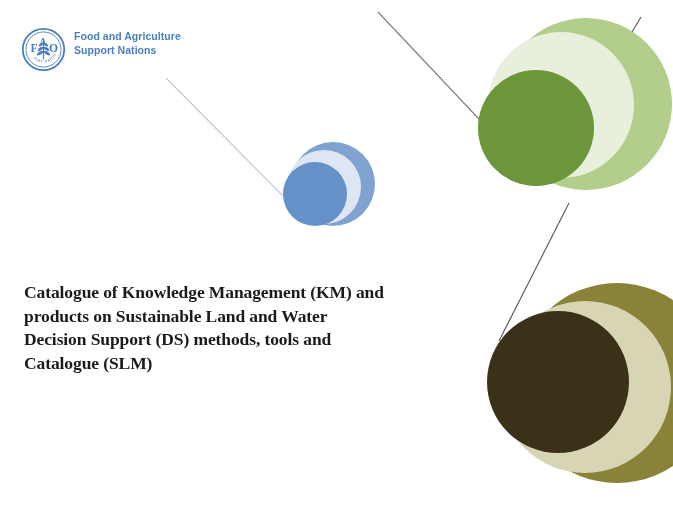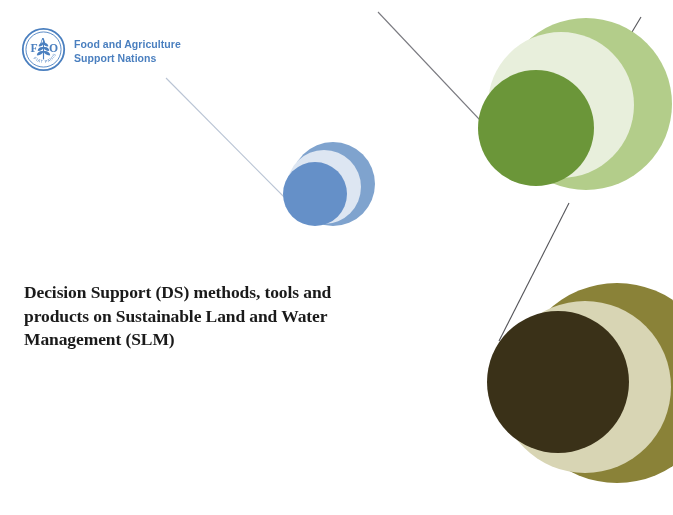--- a/index.html
+++ b/index.html
@@ -58,21 +58,21 @@
   #fao-logo-block {
     position: absolute;
     left: 21px;
     top: 27px;
     display: flex;
     align-items: flex-start;
   }
   #fao-emblem { width: 45px; height: 45px; flex: 0 0 45px; }
   #fao-wordmark {
     margin-left: 8px;
-    margin-top: 11px;
+    margin-top: 3px;
     font-family: "Liberation Sans", sans-serif;
     font-size: 10.5px;
     font-weight: bold;
     line-height: 13.5px;
     color: #4a7fbf;
     letter-spacing: 0.05px;
     white-space: nowrap;
   }
   #fao-wordmark .wm-line { display: block; }
 
@@ -144,18 +144,19 @@
       </text>
     </svg>
 
     <div id="fao-wordmark">
       <span class="wm-line">Food and Agriculture</span>
       <span class="wm-line">Support Nations</span>
     </div>
   </div>
 
   <div id="slide-title">
+    <span class="title-line">Catalogue of Knowledge Management (KM) and</span>
+    <span class="title-line">products on Sustainable Land and Water</span>
     <span class="title-line">Decision Support (DS) methods, tools and</span>
-    <span class="title-line">products on Sustainable Land and Water</span>
-    <span class="title-line">Management (SLM)</span>
+    <span class="title-line">Catalogue (SLM)</span>
   </div>
 
 </div>
 
 </body></html>

